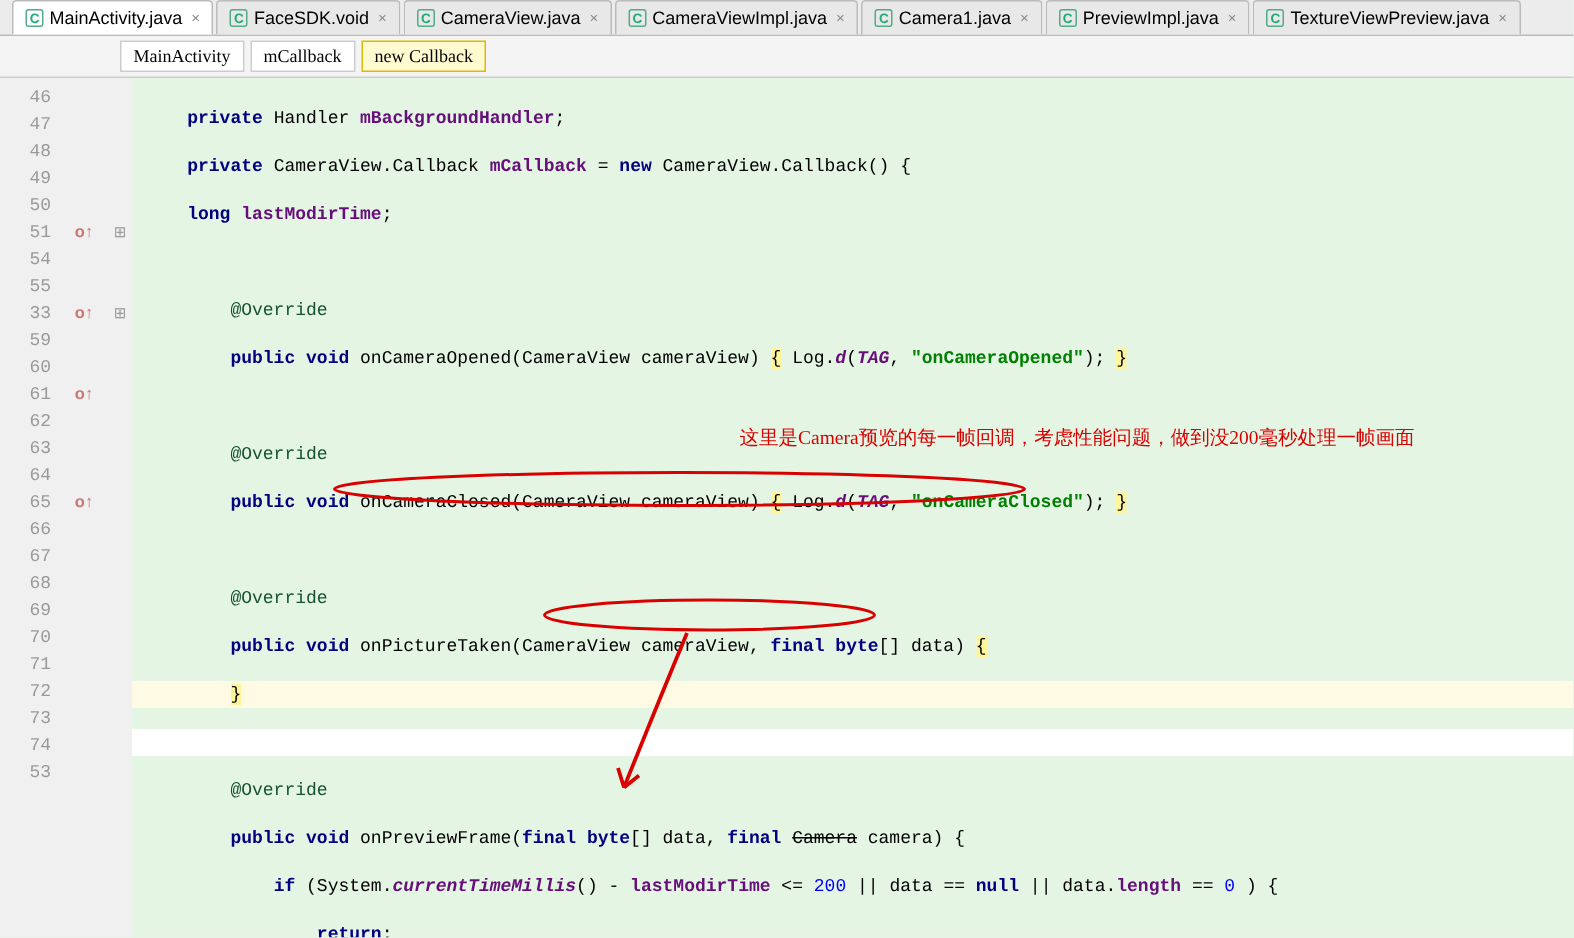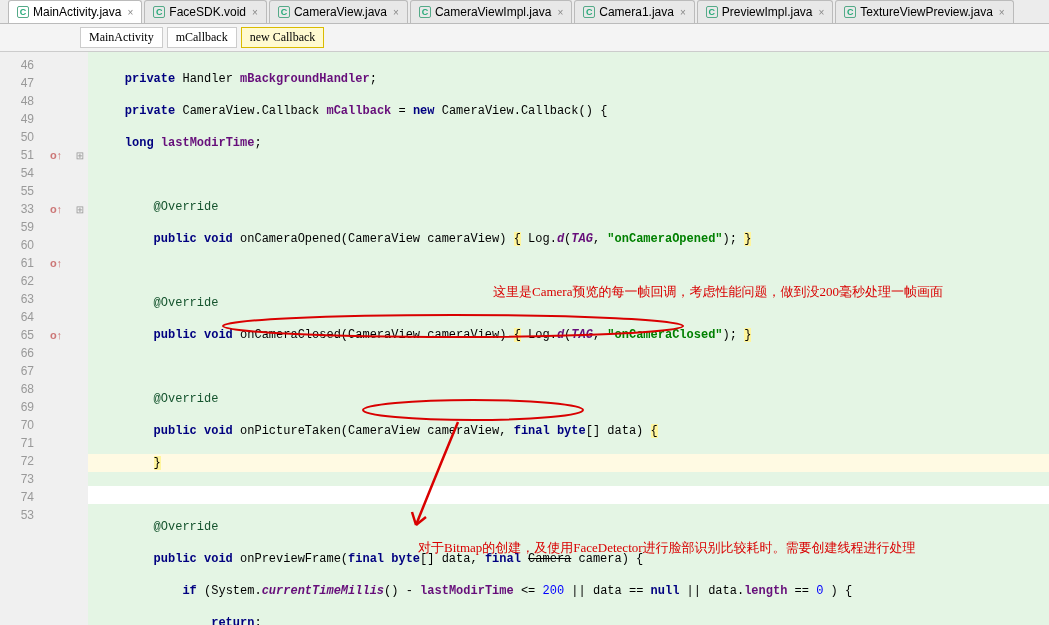--- a/index.html
+++ b/index.html
@@ -6,21 +6,21 @@
   body { font-family: "Microsoft YaHei", sans-serif; font-size: 12px; background: #f0f0f0; width: 1049px; height: 625px; overflow: hidden; position: relative; }
   .tabbar { height: 24px; background: #ececec; border-bottom: 1px solid #bbb; display: flex; align-items: stretch; padding-left: 8px; }
   .tab { display: flex; align-items: center; padding: 0 8px; border: 1px solid #bbb; border-bottom: none; margin-right: 2px; background: #e8e8e8; border-radius: 3px 3px 0 0; gap: 4px; cursor: pointer; }
   .tab.active { background: #fff; }
   .tab .icon { width: 12px; height: 12px; border: 1px solid #5a8; border-radius: 2px; display: inline-flex; align-items: center; justify-content: center; font-size: 9px; color: #2a7; font-weight: bold; }
   .tab .close { color: #888; font-size: 10px; margin-left: 2px; }
   .crumbbar { height: 28px; background: #f4f4f4; border-bottom: 1px solid #ccc; display: flex; align-items: center; padding-left: 80px; gap: 4px; }
   .crumb { border: 1px solid #ccc; padding: 2px 8px; font-family: Liberation Serif, serif; font-size: 12px; background: #fff; }
   .crumb.hl { background: #fffad0; border-color: #dabb00; }
   .editor { position: relative; display: flex; height: calc(625px - 52px); }
-  .gutter { width: 40px; background: #f0f0f0; color: #999; font-family: Liberation Sans, sans-serif; font-size: 12px; text-align: right; padding-top: 4px; }
+  .gutter { width: 40px; background: #f0f0f0; color: #999; font-family: Liberation Mono, monospace; font-size: 12px; text-align: right; padding-top: 4px; }
   .gutter div { height: 18px; line-height: 18px; padding-right: 6px; }
   .markers { width: 32px; background: #f0f0f0; font-size: 10px; padding-top: 4px; }
   .markers div { height: 18px; display: flex; align-items: center; justify-content: center; gap: 1px; }
   .mark-o { color: #c77; font-weight: bold; font-size: 11px; }
   .fold { width: 16px; background: #f0f0f0; padding-top: 4px; }
   .fold div { height: 18px; display: flex; align-items: center; justify-content: center; color: #999; font-size: 10px; cursor: pointer; }
   .code { flex: 1; background: #e4f5e4; font-family: "Courier New", monospace; font-size: 12px; padding-top: 4px; position: relative; white-space: pre; overflow: hidden; }
   .line { height: 18px; line-height: 18px; padding-left: 8px; }
   .line.white { background: #fff; }
   .kw { color: #000080; font-weight: bold; }
@@ -209,15 +209,14 @@
         <ellipse cx="235" cy="13" rx="230" ry="11" fill="none" stroke="#d90000" stroke-width="2"></ellipse>
       </svg>
     <svg class="annot" style="left:270px;top:346px" width="230" height="24">
         <ellipse cx="115" cy="12" rx="110" ry="10" fill="none" stroke="#d90000" stroke-width="2"></ellipse>
       </svg>
     <svg class="annot" style="left:320px;top:368px" width="60" height="120">
         <path d="M50,2 Q30,50 8,105" fill="none" stroke="#d90000" stroke-width="2.5"></path>
         <path d="M8,105 L4,92 M8,105 L18,97" fill="none" stroke="#d90000" stroke-width="2.5"></path>
       </svg>
     <div class="note" style="left:405px;top:232px">这里是Camera预览的每一帧回调，考虑性能问题，做到没200毫秒处理一帧画面</div>
-    <div class="note" style="left:330px;top:488px">对于Bitmap的创建，及使用FaceDetector进行脸部识别比较耗时。需要创建线程进行处理</div>
   </div>
 </div>
 
 </body></html>

